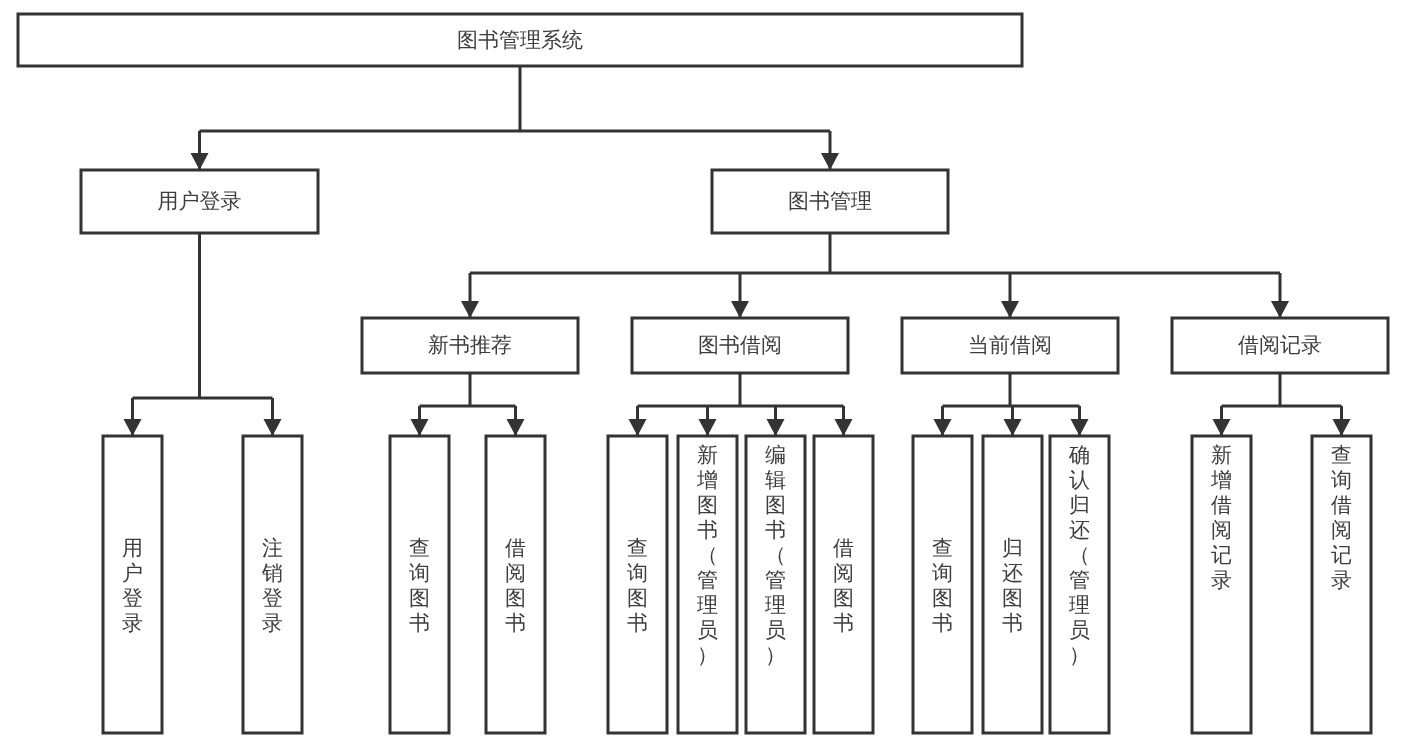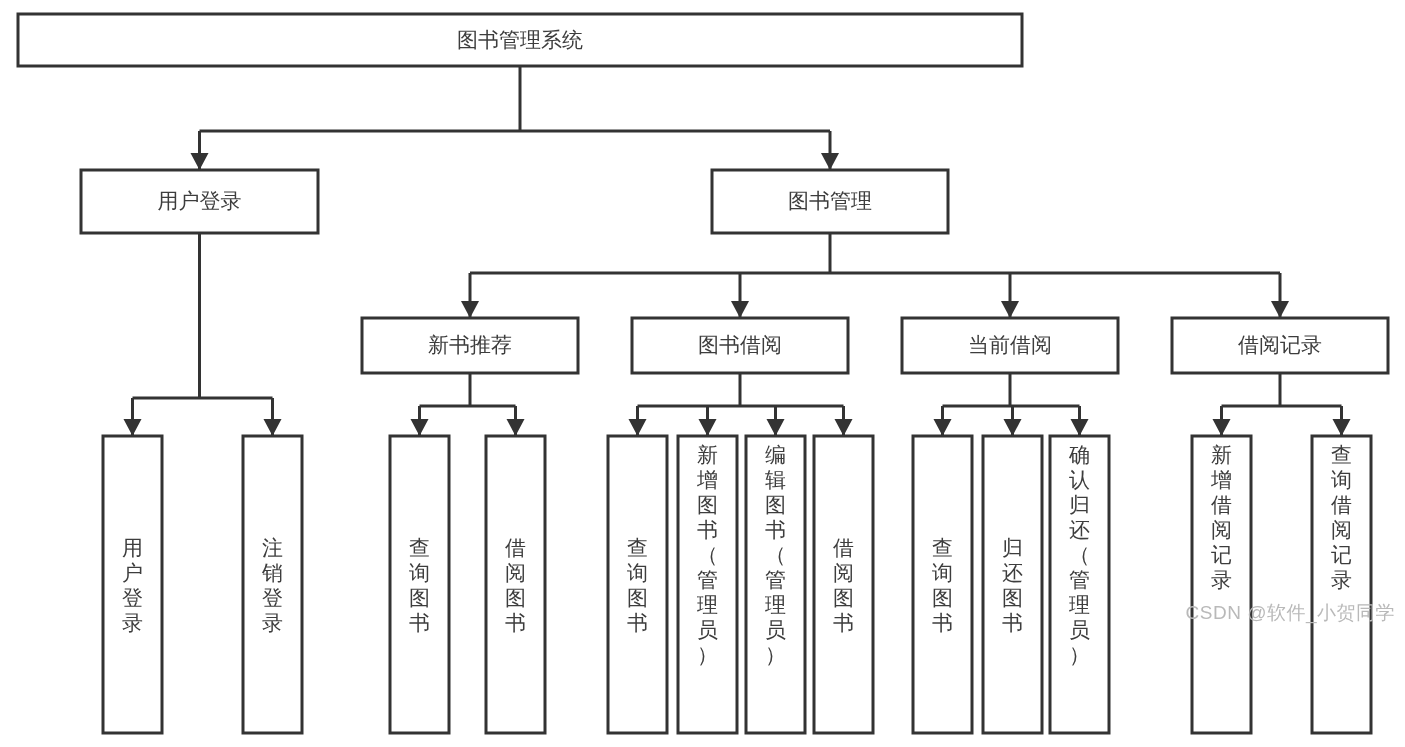--- a/index.html
+++ b/index.html
@@ -213,14 +213,13 @@
         <g>
           <rect x="1192" y="436" width="59" height="297" class="node-rect"></rect>
           <text x="1221.5" y="462" class="node-label-vertical"><tspan x="1221.5" dy="0">新</tspan><tspan x="1221.5" dy="25">增</tspan><tspan x="1221.5" dy="25">借</tspan><tspan x="1221.5" dy="25">阅</tspan><tspan x="1221.5" dy="25">记</tspan><tspan x="1221.5" dy="25">录</tspan></text>
         </g>
         <g>
           <rect x="1312" y="436" width="59" height="297" class="node-rect"></rect>
           <text x="1341.5" y="462" class="node-label-vertical"><tspan x="1341.5" dy="0">查</tspan><tspan x="1341.5" dy="25">询</tspan><tspan x="1341.5" dy="25">借</tspan><tspan x="1341.5" dy="25">阅</tspan><tspan x="1341.5" dy="25">记</tspan><tspan x="1341.5" dy="25">录</tspan></text>
         </g>
       </g>
   </svg>
-  <div class="watermark">CSDN @软件_小贺同学</div>
 </div>
 
 </body></html>

